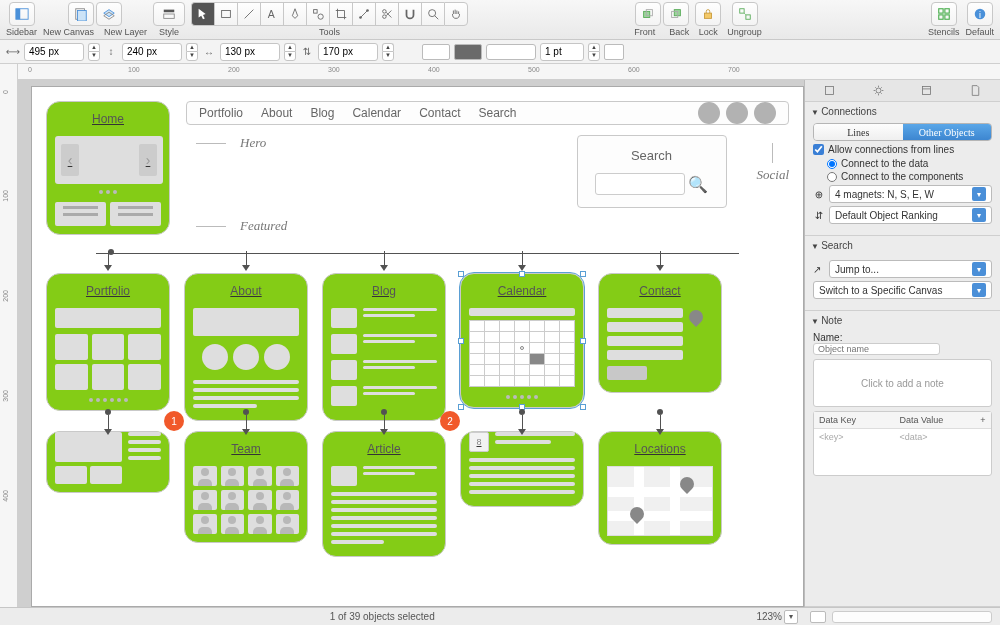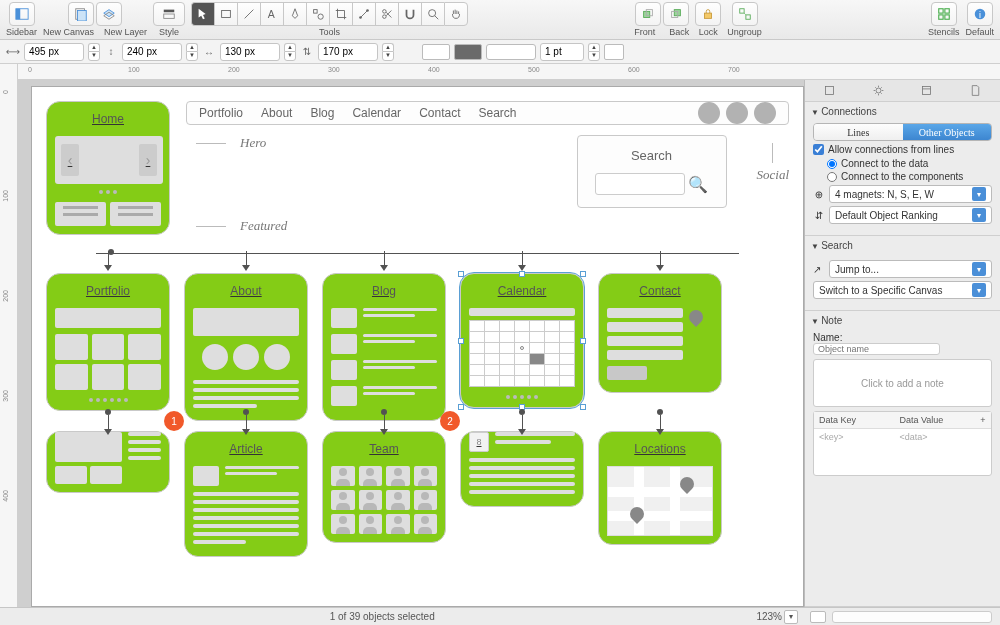--- a/index.html
+++ b/index.html
@@ -640,56 +640,56 @@
                 </div>
                 <div style="flex:1;" class="lines">
                     <div class="ph"></div>
                     <div class="ph"></div>
                     <div class="ph"></div>
                     <div class="ph"></div>
                   </div>
               </div>
             </div>
             <div class="card">
+              <div class="card-title">Team</div>
+              <div class="card-body">
+                <div class="people">
+                    <div class="p"></div>
+                    <div class="p"></div>
+                    <div class="p"></div>
+                    <div class="p"></div>
+                    <div class="p"></div>
+                    <div class="p"></div>
+                    <div class="p"></div>
+                    <div class="p"></div>
+                    <div class="p"></div>
+                    <div class="p"></div>
+                    <div class="p"></div>
+                    <div class="p"></div>
+                  </div>
+              </div>
+            </div>
+            <div class="card">
               <div class="card-title">Article</div>
               <div class="card-body">
                 <div class="list-item">
                     <div class="thumb"></div>
                     <div class="txt">
                       <div class="ph"></div>
                       <div class="ph" style="width:70%"></div>
                     </div>
                   </div>
                 <div class="lines">
                     <div class="ph"></div>
                     <div class="ph"></div>
                     <div class="ph"></div>
                     <div class="ph"></div>
                     <div class="ph"></div>
                     <div class="ph"></div>
                     <div class="ph" style="width:50%"></div>
-                  </div>
-              </div>
-            </div>
-            <div class="card">
-              <div class="card-title">Team</div>
-              <div class="card-body">
-                <div class="people">
-                    <div class="p"></div>
-                    <div class="p"></div>
-                    <div class="p"></div>
-                    <div class="p"></div>
-                    <div class="p"></div>
-                    <div class="p"></div>
-                    <div class="p"></div>
-                    <div class="p"></div>
-                    <div class="p"></div>
-                    <div class="p"></div>
-                    <div class="p"></div>
-                    <div class="p"></div>
                   </div>
               </div>
             </div>
             <div class="card">
               <div class="card-body">
                 <div style="display:flex; gap:6px; margin-bottom:6px;">
                   <div class="ph" style="width:20px;height:20px; display:flex;align-items:center;justify-content:center;font-size:9px;color:#888;background:#f2f2f2;border:1px solid #ccc;">8</div>
                   <div style="flex:1;" class="lines">
                       <div class="ph"></div>
                       <div class="ph" style="width:70%"></div>

